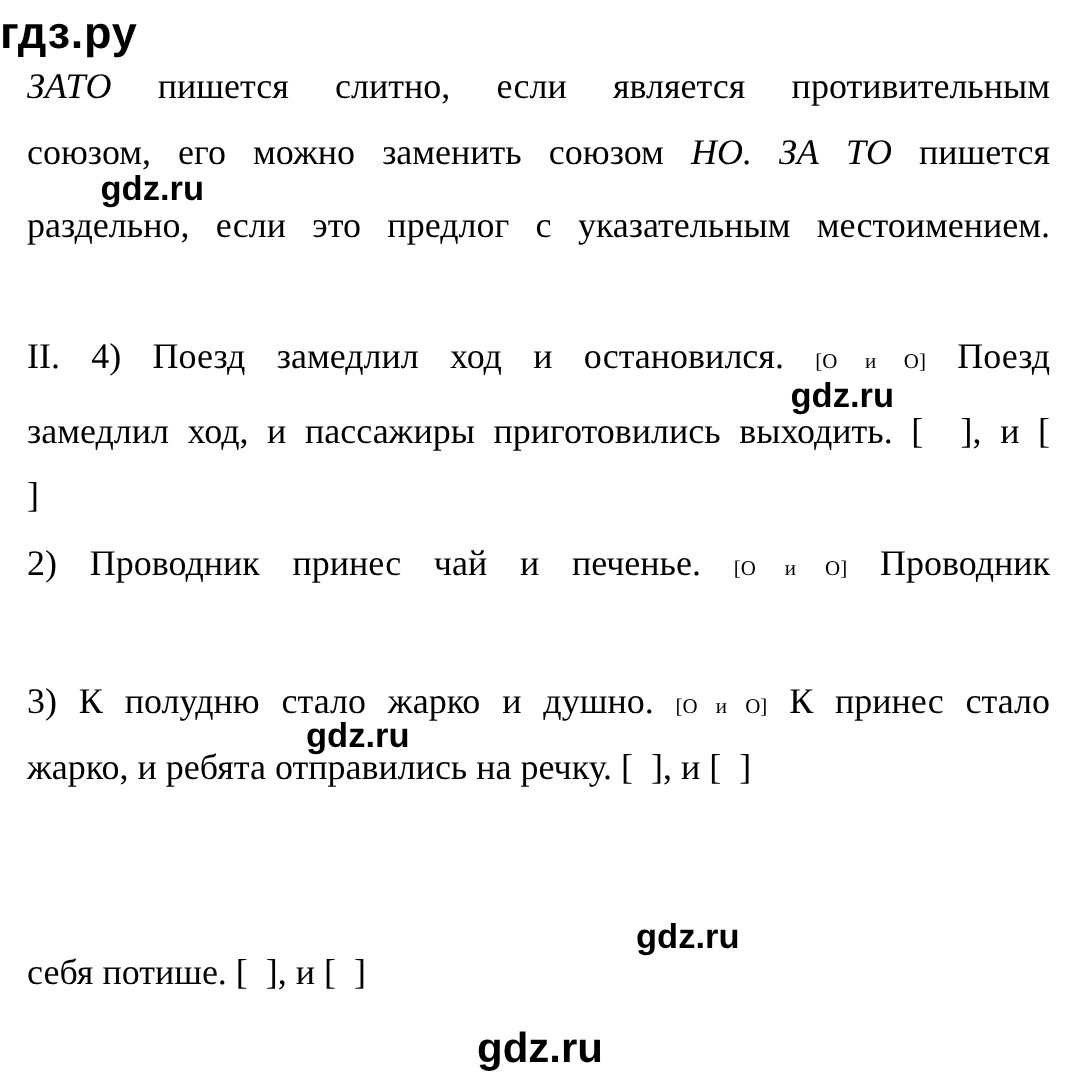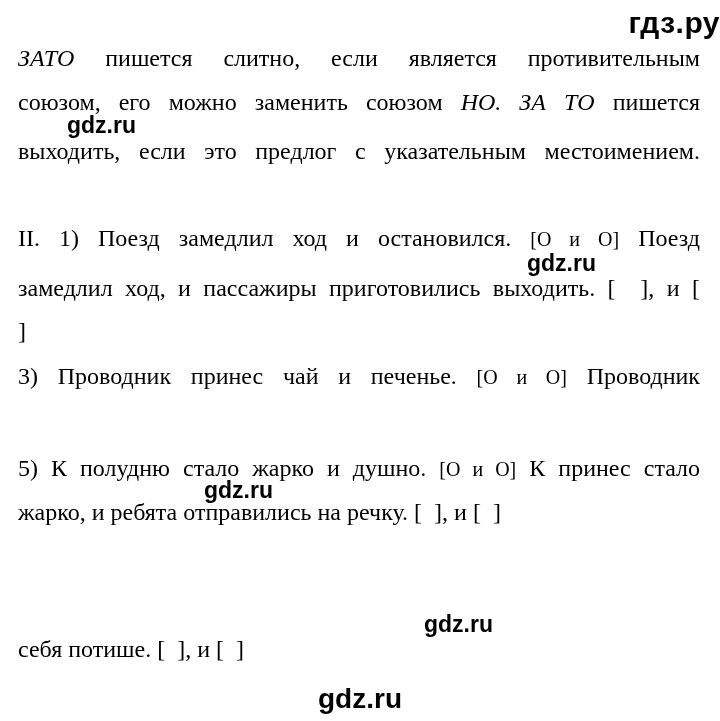--- a/index.html
+++ b/index.html
@@ -10,21 +10,21 @@
     background: #ffffff;
     color: #000000;
     font-family: "Liberation Serif", serif;
     overflow: hidden;
   }
   .site-header {
     position: absolute;
     top: 6px;
     left: 0;
     width: 100%;
-    text-align: right;
+    text-align: left;
     font-family: "Liberation Sans", sans-serif;
     font-weight: bold;
     font-size: 30px;
     line-height: 34px;
     letter-spacing: 0.5px;
   }
   .line {
     position: absolute;
     left: 18px;
     right: 20px;
@@ -35,21 +35,21 @@
   }
   .just {
     text-align: justify;
     text-align-last: justify;
   }
   .plain {
     text-align: left;
     white-space: nowrap;
   }
   .it { font-style: italic; }
-  .scheme { font-size: 20px; }
+  .scheme { font-size: 14px; }
   .watermark {
     position: absolute;
     font-family: "Liberation Sans", sans-serif;
     font-weight: bold;
     font-size: 23px;
     line-height: 24px;
     color: #000000;
   }
   .footer-logo {
     position: absolute;
@@ -73,43 +73,43 @@
   <div class="line just" style="top:42px">
     <span class="it">ЗАТО</span>
     <span>пишется слитно, если является противительным</span>
   </div>
   <div class="line just" style="top:86px">
     <span>союзом, его можно заменить союзом</span>
     <span class="it">НО. ЗА ТО</span>
     <span>пишется</span>
   </div>
   <div class="line just" style="top:135px">
-    <span>выходить, если это предлог с указательным местоимением.</span>
+    <span>раздельно, если это предлог с указательным местоимением.</span>
   </div>
 
   <div class="line just" style="top:222px">
-    <span>II. 1) Поезд замедлил ход и остановился.</span>
+    <span>II. 4) Поезд замедлил ход и остановился.</span>
     <span class="scheme">[О и О]</span>
     <span>Поезд</span>
   </div>
   <div class="line just" style="top:272px">
     <span>замедлил ход, и пассажиры приготовились выходить. [&nbsp;&nbsp;], и [</span>
   </div>
   <div class="line plain" style="top:315px">
     <span>]</span>
   </div>
 
   <div class="line just" style="top:360px">
-    <span>3) Проводник принес чай и печенье.</span>
+    <span>2) Проводник принес чай и печенье.</span>
     <span class="scheme">[О и О]</span>
     <span>Проводник</span>
   </div>
 
   <div class="line just" style="top:452px">
-    <span>5) К полудню стало жарко и душно.</span>
+    <span>3) К полудню стало жарко и душно.</span>
     <span class="scheme">[О и О]</span>
     <span>К принес стало</span>
   </div>
   <div class="line plain" style="top:496px">
     <span>жарко, и ребята отправились на речку. [&nbsp;&nbsp;], и [&nbsp;&nbsp;]</span>
   </div>
 
   <div class="line plain" style="top:633px">
     <span>себя потише. [&nbsp;&nbsp;], и [&nbsp;&nbsp;]</span>
   </div>

